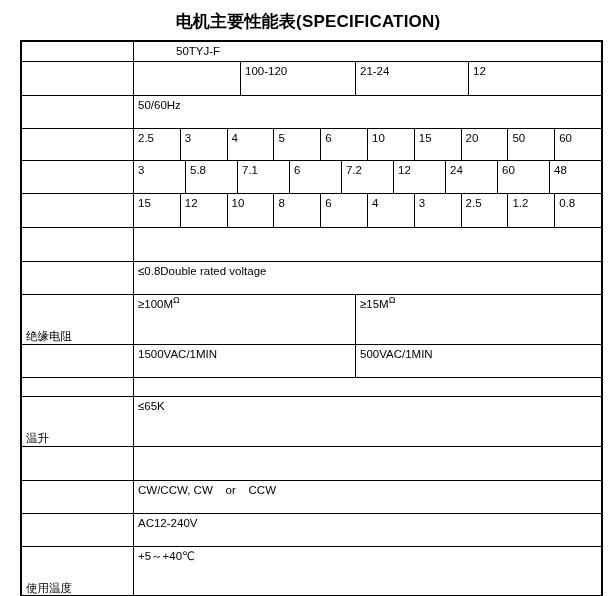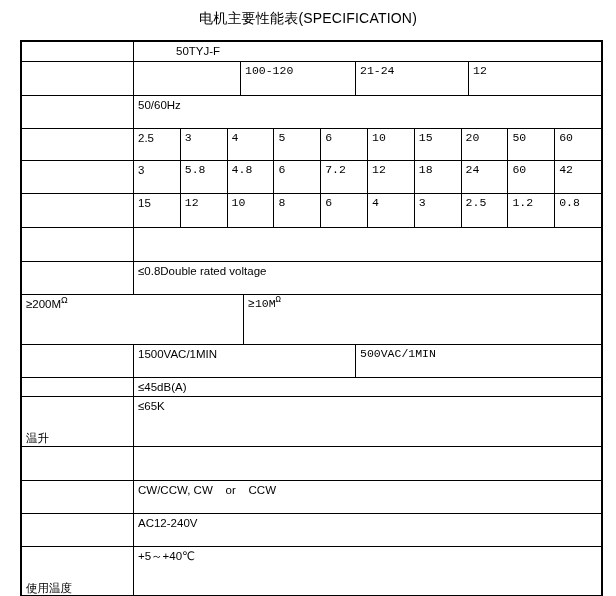--- a/index.html
+++ b/index.html
@@ -5,37 +5,37 @@
   * { margin:0; padding:0; box-sizing:border-box; }
   html,body { background:#ffffff; }
   body {
     width:616px; height:596px; position:relative;
     font-family:"Liberation Sans","DejaVu Sans",sans-serif;
     color:#000;
   }
   .page { position:absolute; inset:0; width:616px; height:596px; background:#fff; }
   .title {
     position:absolute; top:10px; left:0; width:616px;
-    text-align:center; font-size:14px; font-weight:normal;
+    text-align:center; font-size:17px; font-weight:bold;
     letter-spacing:0.2px;
   }
   .spec-table {
     position:absolute; left:20px; top:40px; width:583px;
     border:2px solid #000; background:#fff;
   }
   .row { display:flex; width:100%; overflow:hidden; }
   .row + .row { border-top:1px solid #000; }
   .cell {
     font-size:11.5px; line-height:16px; padding:1px 2px 0 4px;
     overflow:hidden; white-space:pre-wrap;
   }
   .label { flex:0 0 112px; width:112px; border-right:1px solid #000; }
   .vals { flex:1; display:flex; }
   .vcell { flex:1; }
-  .vcell + .vcell { border-left:1px solid #000;font-family:Liberation Mono, monospace; }
+  .vcell + .vcell { border-left:1px solid #000; }
   .w106 { flex:0 0 106px;margin-top:46px; } .w115 { flex:0 0 115px; } .w113 { flex:0 0 113px; }
   .w221 { flex:0 0 221px; }
   .grow { flex:1 1 auto; }
   .model-val { padding-left:42px; }
   .h19 { height:19px; } .h32 { height:32px; } .h33 { height:33px; }
   .h34 { height:34px; } .h49 { height:49px; } .h50 { height:50px; }
   sup.ohm { font-size:9px; vertical-align:super; line-height:0; }
 </style>
 </head>
 <body>
@@ -98,28 +98,27 @@
     </div>
 
     <div class="row h33">
       <div class="cell label">
         
         
       </div>
       <div class="vals">
         <div class="cell vcell">3</div>
         <div class="cell vcell">5.8</div>
-        <div class="cell vcell">4.8</div>
+        <div class="cell vcell">7.1</div>
         <div class="cell vcell">6</div>
         <div class="cell vcell">7.2</div>
         <div class="cell vcell">12</div>
-        <div class="cell vcell">18</div>
         <div class="cell vcell">24</div>
         <div class="cell vcell">60</div>
-        <div class="cell vcell">42</div>
+        <div class="cell vcell">48</div>
       </div>
     </div>
 
     <div class="row h34">
       <div class="cell label">
         
         
       </div>
       <div class="vals">
         <div class="cell vcell">15</div>
@@ -146,43 +145,45 @@
       <div class="cell label">
         
         
       </div>
       <div class="vals">
         <div class="cell vcell grow">≤0.8Double rated voltage</div>
       </div>
     </div>
 
     <div class="row h50">
-      <div class="vals">
-        <div class="cell vcell w221"><span>≥200M</span><sup class="ohm">Ω</sup></div>
-        <div class="cell vcell grow"><span>≥10M</span><sup class="ohm">Ω</sup></div>
+      <div class="cell label">
+        <div>绝缘电阻</div>
+        
+        
+      </div>
+      <div class="vals">
+        <div class="cell vcell w221"><span>≥100M</span><sup class="ohm">Ω</sup></div>
+        <div class="cell vcell grow"><span>≥15M</span><sup class="ohm">Ω</sup></div>
       </div>
     </div>
 
     <div class="row h33">
       <div class="cell label">
         
         
       </div>
       <div class="vals">
         <div class="cell vcell w221">1500VAC/1MIN</div>
         <div class="cell vcell grow">500VAC/1MIN</div>
       </div>
     </div>
 
     <div class="row h19">
       <div class="cell label">
         
-      </div>
-      <div class="vals">
-        <div class="cell vcell grow">≤45dB(A)</div>
       </div>
     </div>
 
     <div class="row h50">
       <div class="cell label">
         <div>温升</div>
         
         
       </div>
       <div class="vals">

